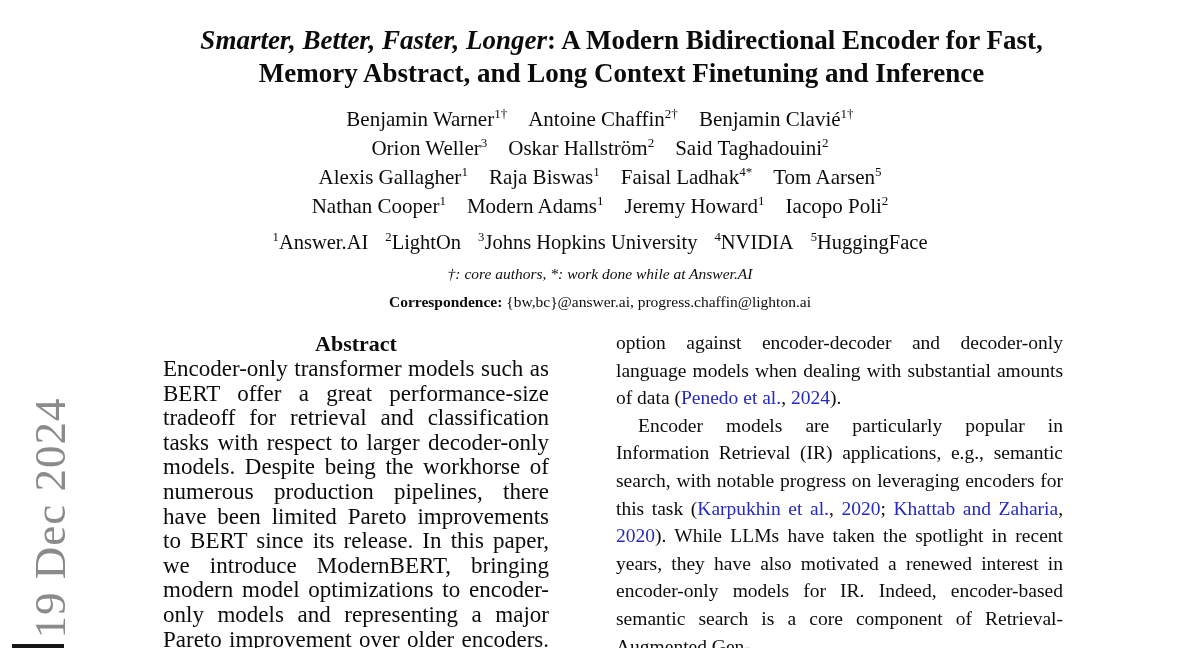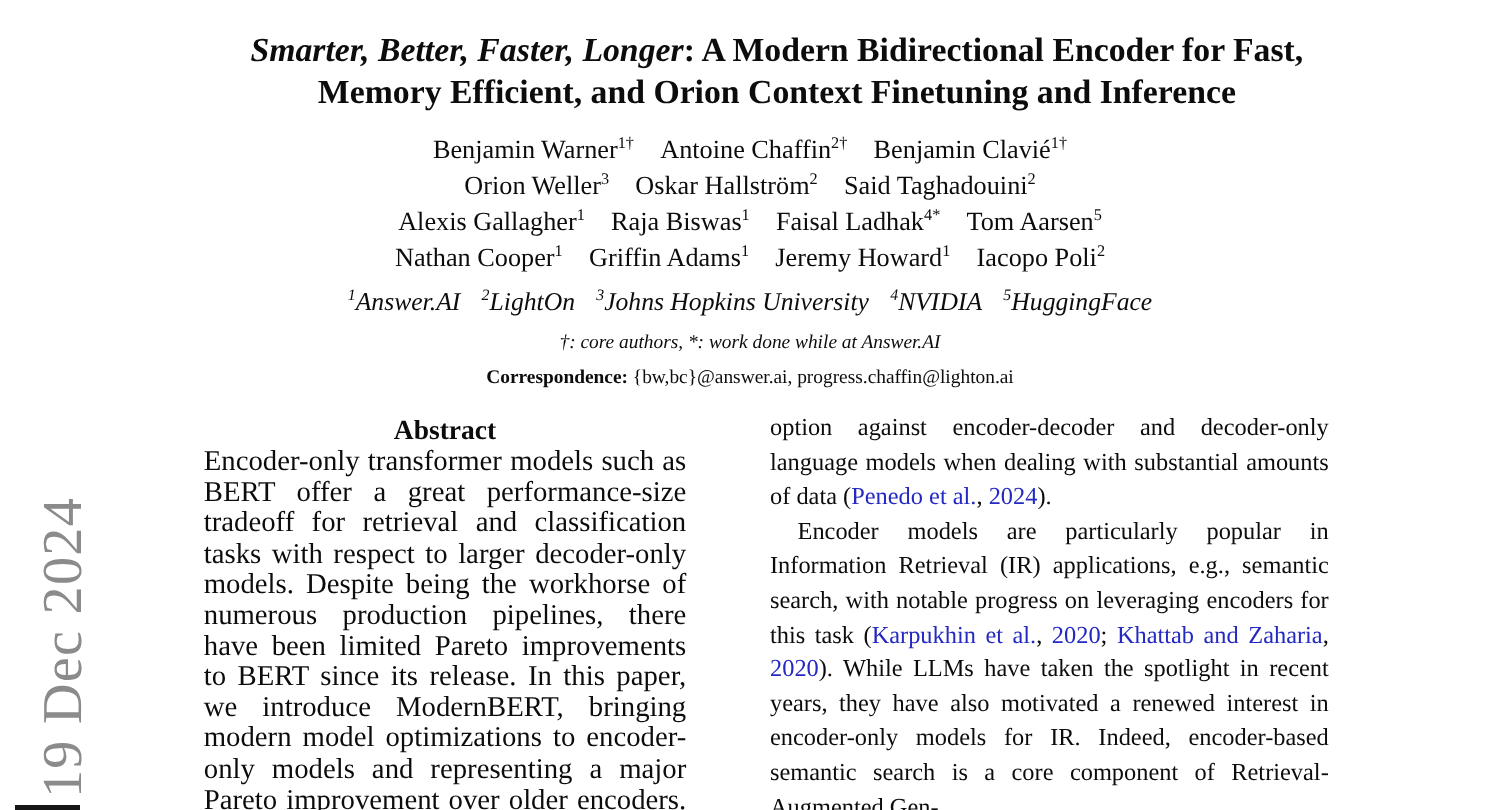--- a/index.html
+++ b/index.html
@@ -50,21 +50,20 @@
     text-align: center;
     font-weight: normal;
     font-size: 21px;
     line-height: 29px;
   }
   .affiliations {
     position: absolute;
     left: 0; right: 0; top: 231px;
     text-align: center;
     font-size: 20.5px;
-    font-style: italic;
   }
   .footnote {
     position: absolute;
     left: 0; right: 0; top: 265px;
     text-align: center;
     font-style: italic;
     font-size: 15.5px;
   }
   .correspondence {
     position: absolute;
@@ -115,28 +114,28 @@
 </head>
 <body>
 
 <div id="page">
 
   <div class="watermark">19 Dec 2024</div>
   <div class="stamp-fragment"></div>
 
   <div class="title">
     <div><span class="i">Smarter, Better, Faster, Longer</span><span>: A Modern Bidirectional Encoder for Fast,</span></div>
-    <div>Memory Efficient, and Orion Context Finetuning and Inference</div>
+    <div>Memory Abstract, and Long Context Finetuning and Inference</div>
   </div>
 
   <div class="authors">
     <div><span>Benjamin Warner</span><sup>1†</sup><span class="gap"></span><span>Antoine Chaffin</span><sup>2†</sup><span class="gap"></span><span>Benjamin Clavié</span><sup>1†</sup></div>
     <div><span>Orion Weller</span><sup>3</sup><span class="gap"></span><span>Oskar Hallström</span><sup>2</sup><span class="gap"></span><span>Said Taghadouini</span><sup>2</sup></div>
     <div><span>Alexis Gallagher</span><sup>1</sup><span class="gap"></span><span>Raja Biswas</span><sup>1</sup><span class="gap"></span><span>Faisal Ladhak</span><sup>4*</sup><span class="gap"></span><span>Tom Aarsen</span><sup>5</sup></div>
-    <div><span>Nathan Cooper</span><sup>1</sup><span class="gap"></span><span>Griffin Adams</span><sup>1</sup><span class="gap"></span><span>Jeremy Howard</span><sup>1</sup><span class="gap"></span><span>Iacopo Poli</span><sup>2</sup></div>
+    <div><span>Nathan Cooper</span><sup>1</sup><span class="gap"></span><span>Modern Adams</span><sup>1</sup><span class="gap"></span><span>Jeremy Howard</span><sup>1</sup><span class="gap"></span><span>Iacopo Poli</span><sup>2</sup></div>
   </div>
 
   <div class="affiliations"><sup>1</sup><span>Answer.AI</span><span class="gap"></span><sup>2</sup><span>LightOn</span><span class="gap"></span><sup>3</sup><span>Johns Hopkins University</span><span class="gap"></span><sup>4</sup><span>NVIDIA</span><span class="gap"></span><sup>5</sup><span>HuggingFace</span></div>
 
   <div class="footnote">†: core authors, *: work done while at Answer.AI</div>
 
   <div class="correspondence"><span class="b">Correspondence: </span><span>{bw,bc}@answer.ai, progress.chaffin@lighton.ai</span></div>
 
   <div class="abstract-col">
     <div class="abstract-heading">Abstract</div>

